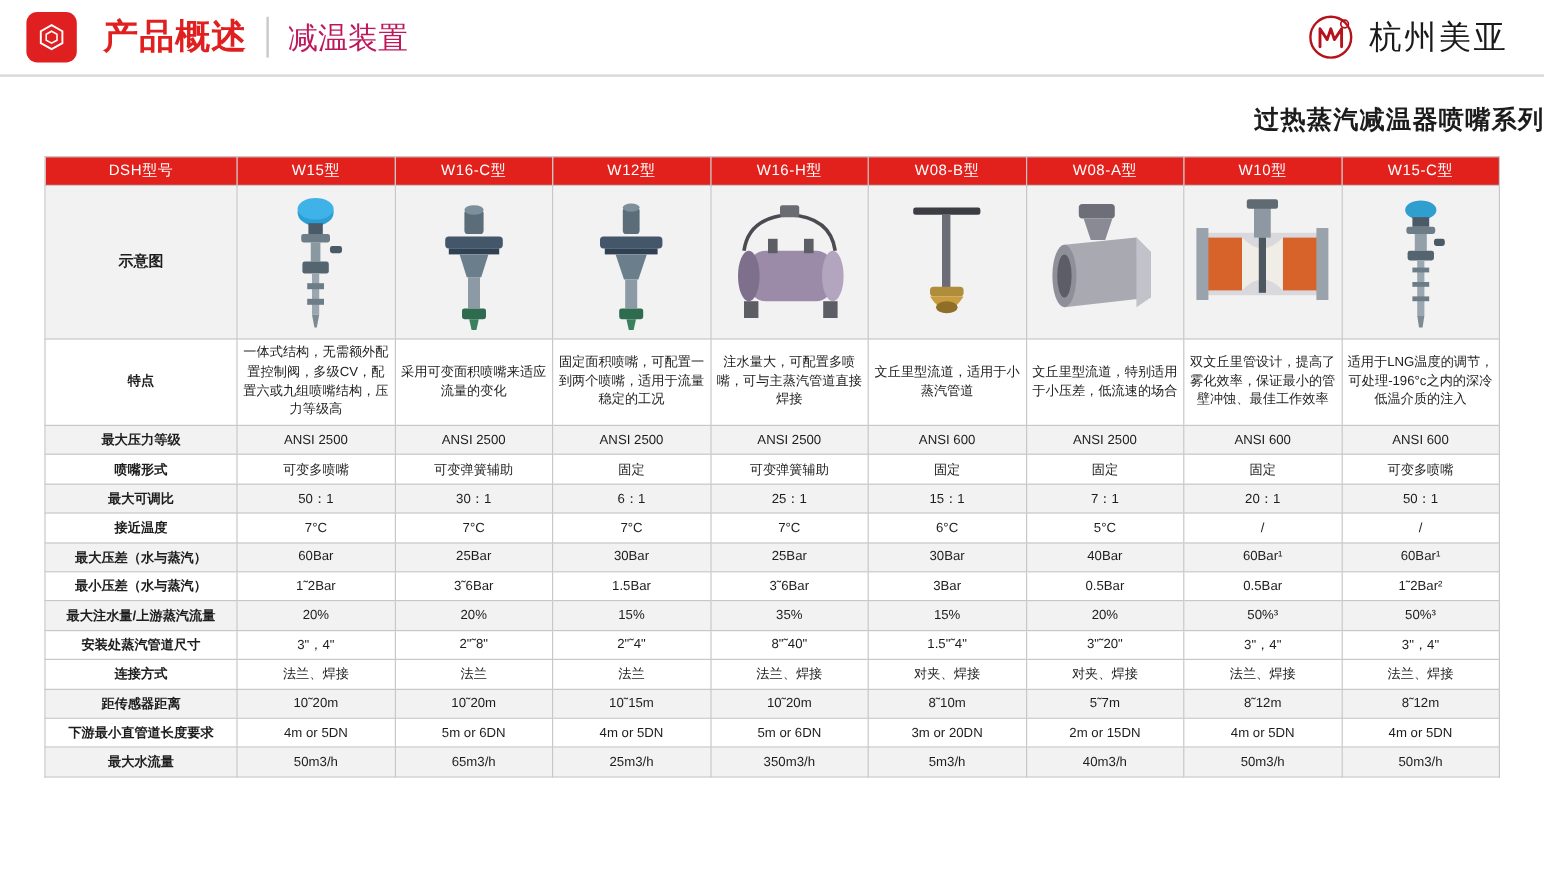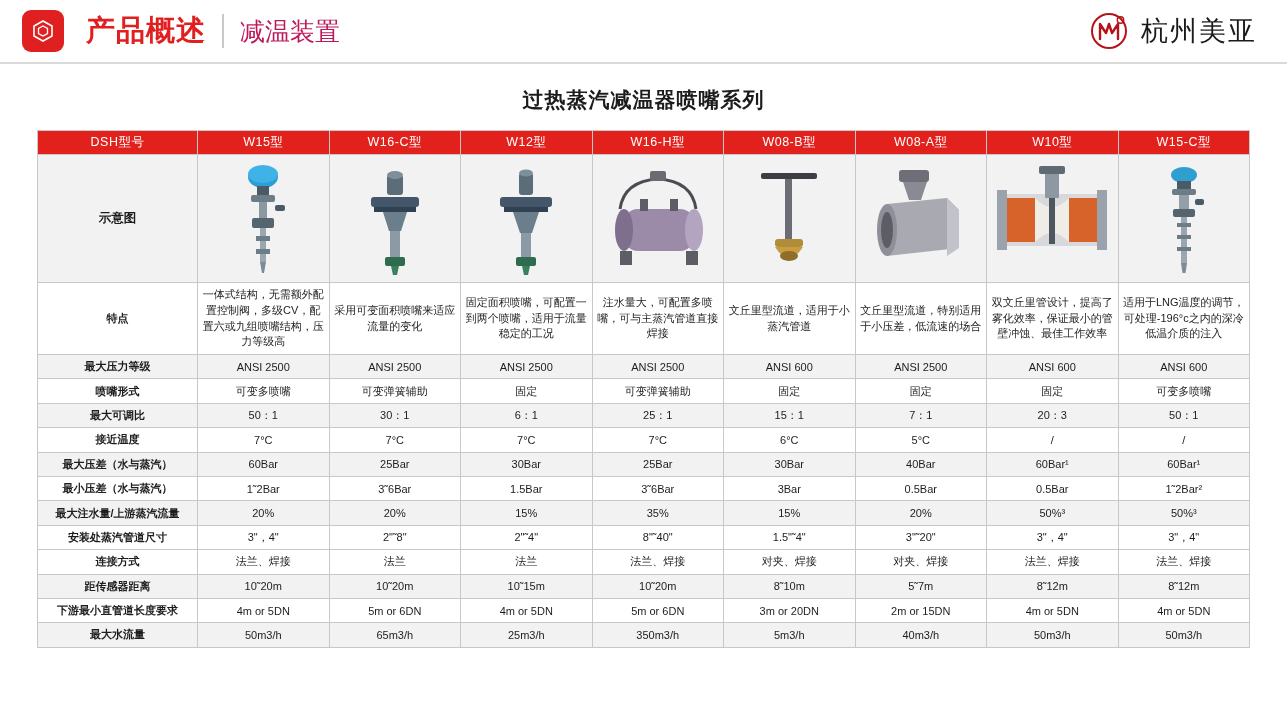--- a/index.html
+++ b/index.html
@@ -63,21 +63,21 @@
     flex: none;
   }
   .brand-name {
     font-size: 27px;
     color: #1a1a1a;
     letter-spacing: 2px;
     white-space: nowrap;
   }
   
   .doc-title {
-    text-align: center;
+    text-align: right;
     font-size: 21px;
     font-weight: bold;
     color: #1c1c1c;
     margin-top: 22px;
     margin-bottom: 16px;
     letter-spacing: 1px;
   }
   
   .table-wrap {
     padding: 0 37px;
@@ -347,21 +347,21 @@
         </tr>
 
         <tr class="data-row shade">
           <td class="row-label">最大可调比</td>
           <td>50：1</td>
           <td>30：1</td>
           <td>6：1</td>
           <td>25：1</td>
           <td>15：1</td>
           <td>7：1</td>
-          <td>20：3</td>
+          <td>20：1</td>
           <td>50：1</td>
         </tr>
 
         <tr class="data-row plain">
           <td class="row-label">接近温度</td>
           <td>7°C</td>
           <td>7°C</td>
           <td>7°C</td>
           <td>7°C</td>
           <td>6°C</td>

